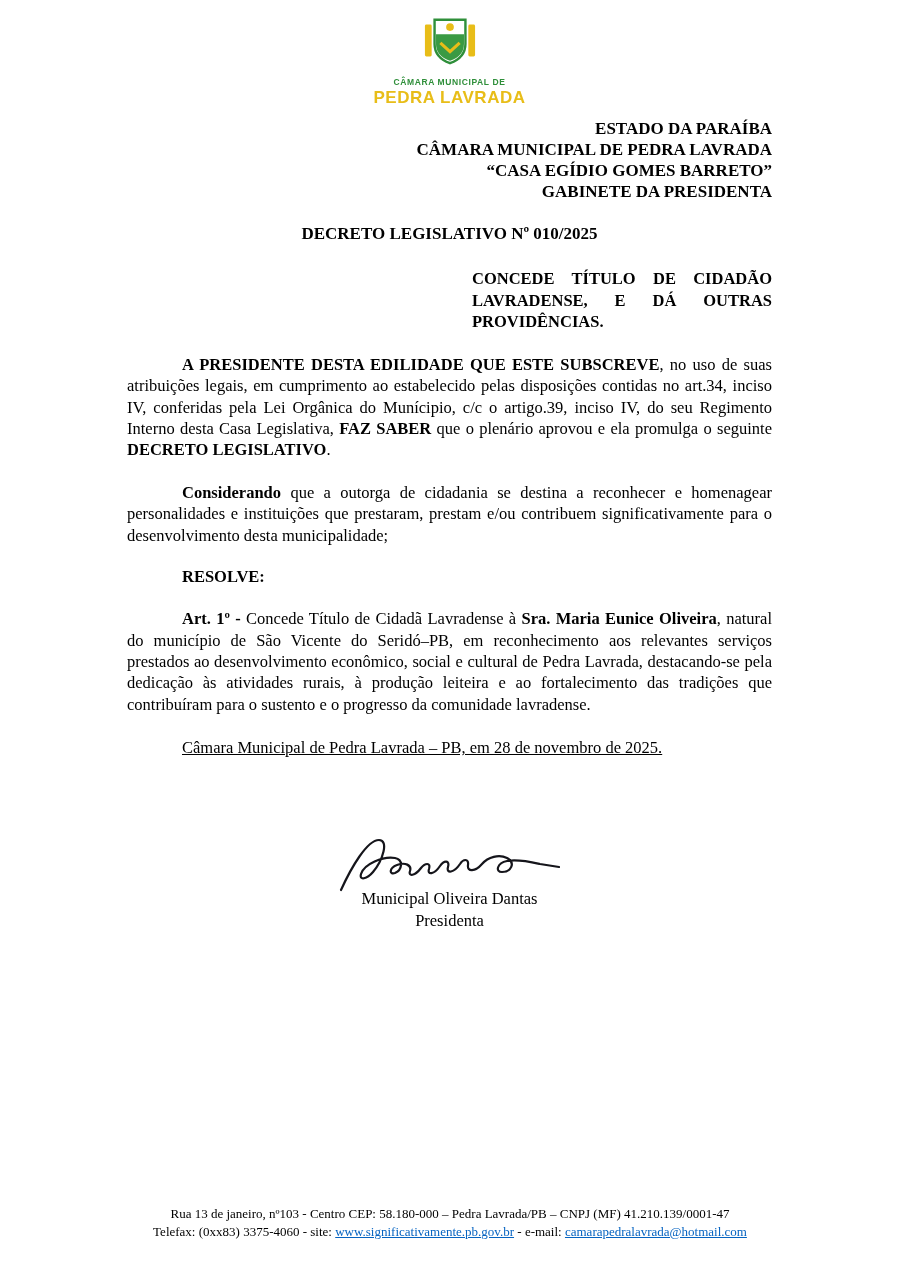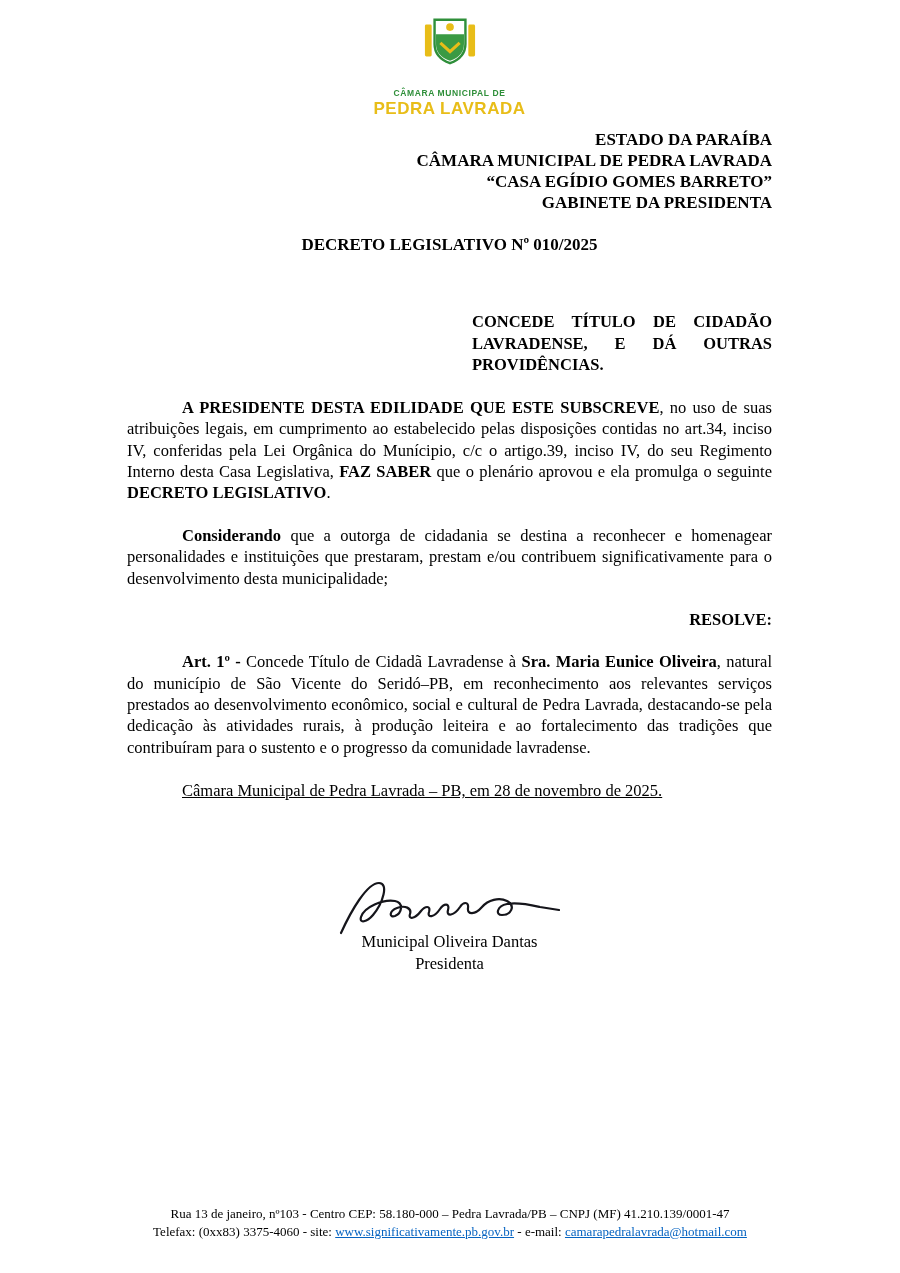--- a/index.html
+++ b/index.html
@@ -10,36 +10,36 @@
     background:#ffffff; color:#000;
     font-family:"Liberation Serif", serif;
     padding:14px 128px 0 127px;
     overflow:hidden;
   }
   .logo { text-align:center; }
   .coa { display:block; margin:0 auto; }
   .logo-small {
     font-family:"Liberation Sans", sans-serif;
     font-size:8.5px; font-weight:bold; color:#2f8f3a;
-    letter-spacing:0.6px; margin-top:20px;
+    letter-spacing:0.6px; margin-top:9px;
   }
   .logo-large {
     font-family:"Liberation Sans", sans-serif;
     font-size:17px; font-weight:bold; color:#e8bd18;
     letter-spacing:0.5px; margin-top:1px;
   }
   .title-block { margin-top:10px; text-align:right; font-weight:bold; font-size:17px; line-height:1.24; }
   .decree-number { margin-top:22px; text-align:center; font-weight:bold; font-size:17px; }
   .summary {
-    margin-top:56px; margin-left:345px; width:300px;
+    margin-top:24px; margin-left:345px; width:300px;
     font-weight:bold; font-size:16.5px; line-height:1.30; text-align:justify;
   }
   .para { margin-top:21px; font-size:16.5px; line-height:1.30; text-align:justify; text-indent:55px; }
   .b { font-weight:bold; }
-  .resolve { margin-top:21px; font-size:16.5px; font-weight:bold; text-indent:55px; text-align:right; }
+  .resolve { margin-top:21px; font-size:16.5px; font-weight:bold; text-indent:55px; text-align:left; }
   .dateline { margin-top:23px; font-size:16.5px; text-indent:55px; text-align:left;text-decoration:underline; }
   .sig-block { margin-top:74px; text-align:center; font-size:16.5px; line-height:1.3; }
   .sig-svg { display:block; margin:0 auto -8px auto; }
   .footer {
     position:absolute; left:0; bottom:32px; width:100%;
     text-align:center; font-size:13px; line-height:1.4; color:#000;
   }
   .link { color:#0563c1; text-decoration:underline; cursor:pointer; }
 </style>
 </head>

